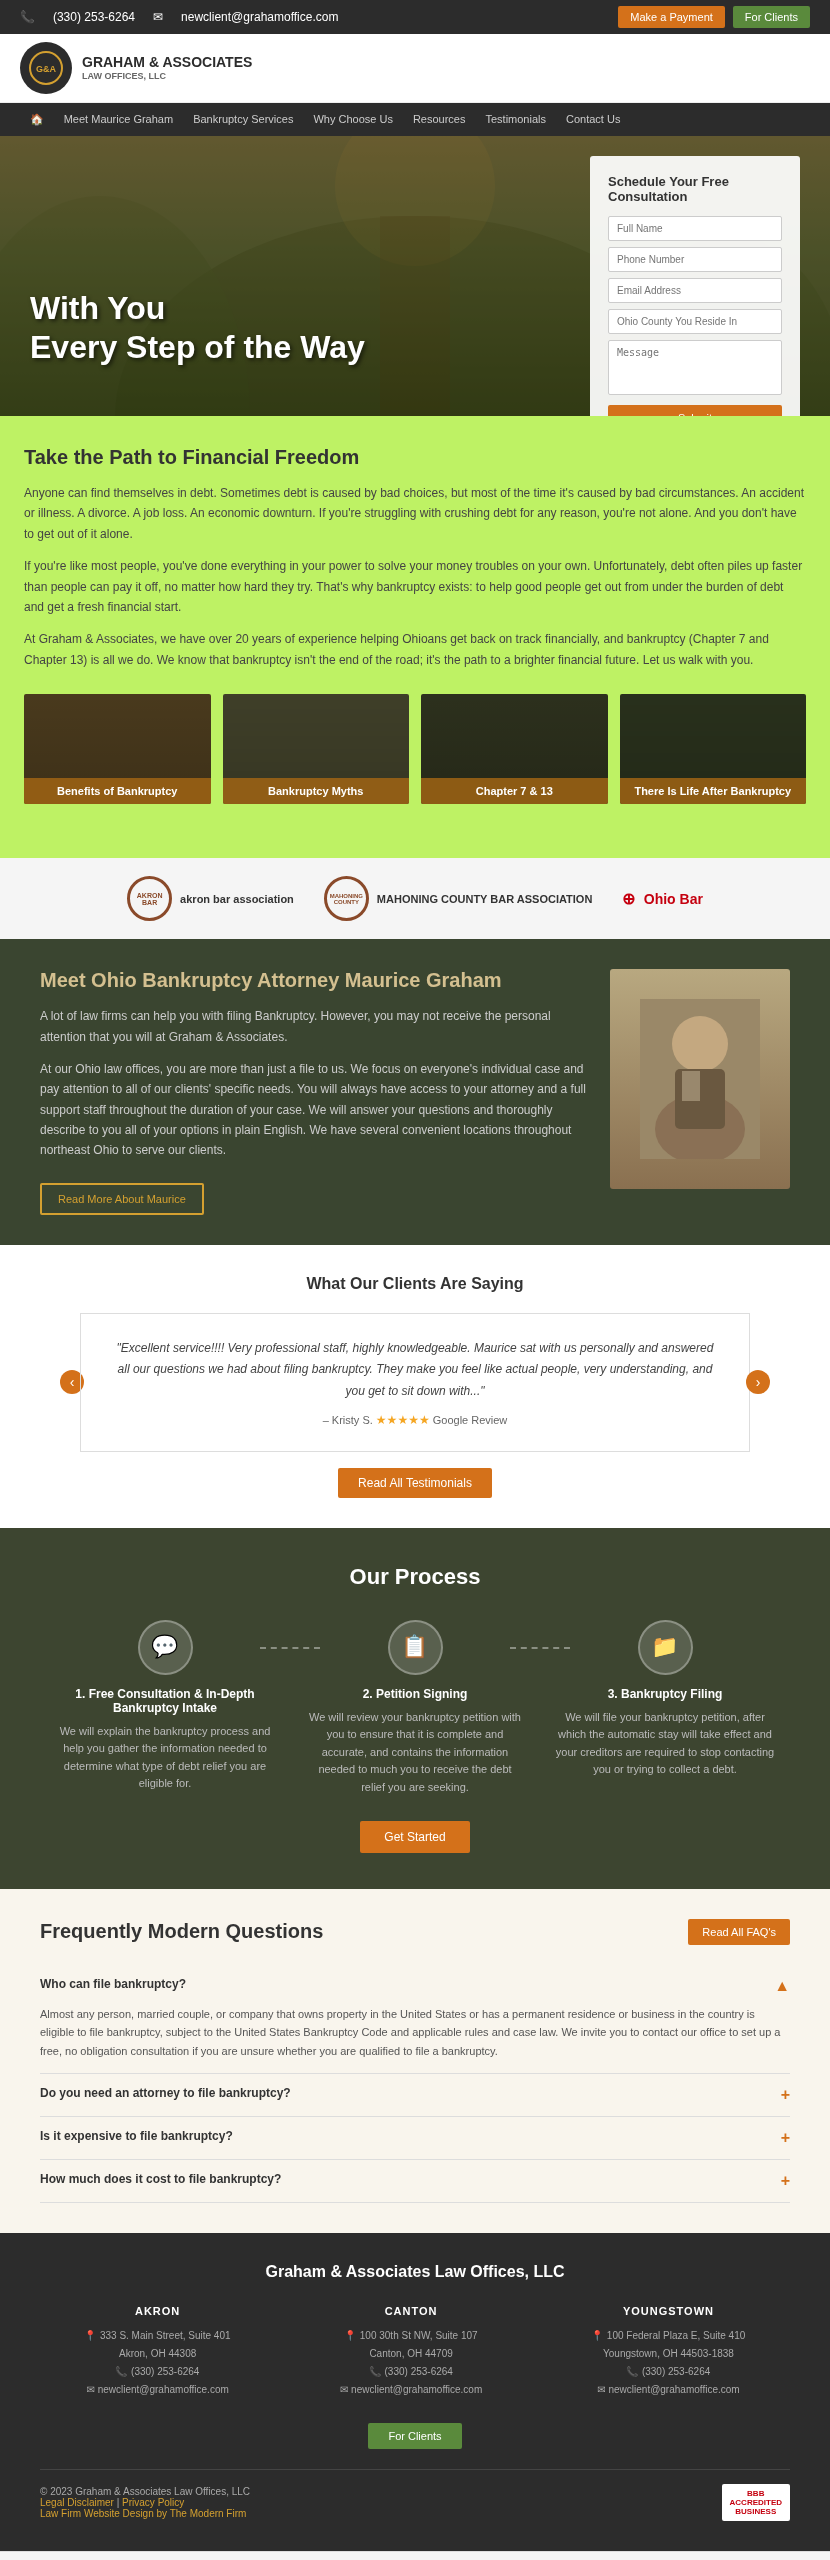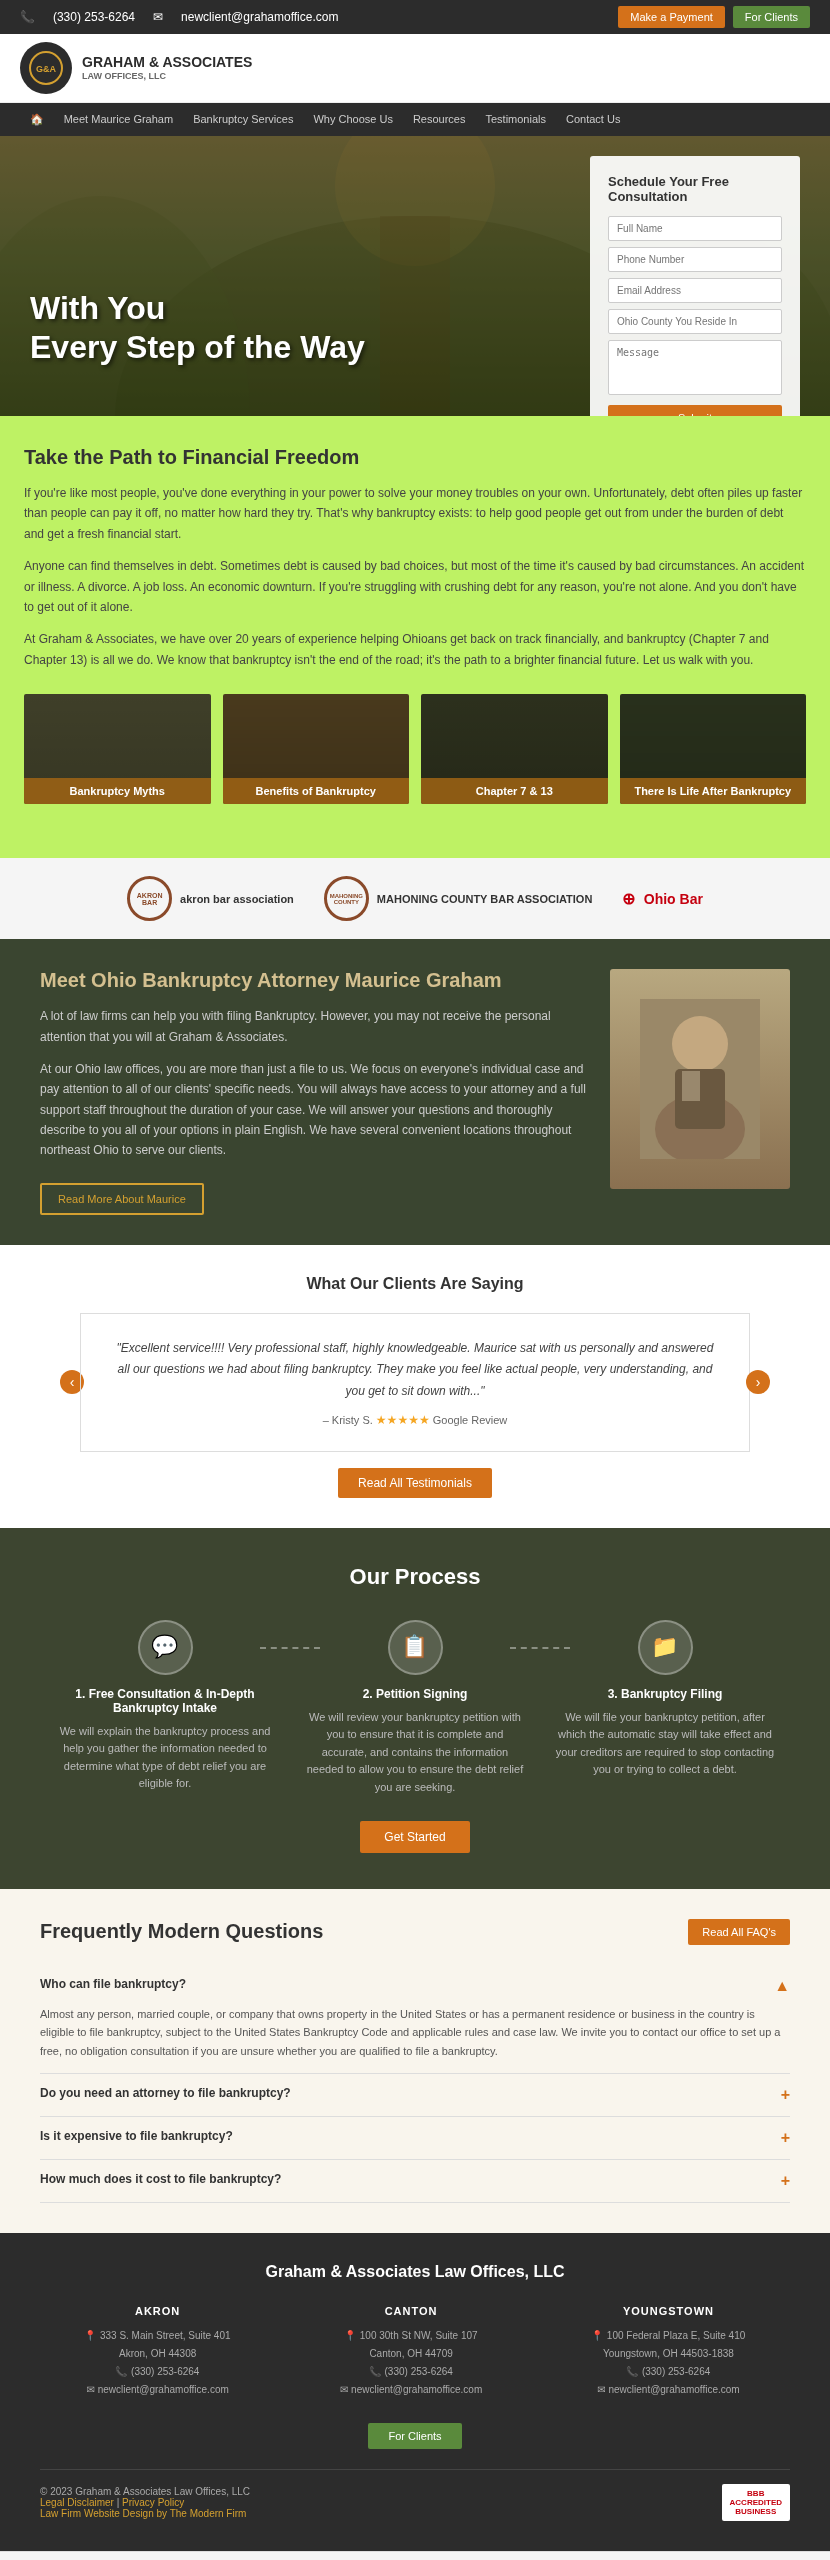--- a/index.html
+++ b/index.html
@@ -196,30 +196,30 @@
     <input type="text" placeholder="Phone Number" style="">
     <input type="text" placeholder="Email Address" style="">
     <input type="text" placeholder="Ohio County You Reside In" style="">
     <textarea placeholder="Message" style=""></textarea>
     <button class="submit-btn">Submit</button>
   </div>
 </div>
 
 <div class="main">
   <h2 class="section-title">Take the Path to Financial Freedom</h2>
+  <p class="content-text">Anyone can find themselves in debt. Sometimes debt is caused by bad choices, but most of the time it's caused by bad circumstances. An accident or illness. A divorce. A job loss. An economic downturn. If you're struggling with crushing debt for any reason, you're not alone. And you don't have to get out of it alone.</p>
   <p class="content-text">If you're like most people, you've done everything in your power to solve your money troubles on your own. Unfortunately, debt often piles up faster than people can pay it off, no matter how hard they try. That's why bankruptcy exists: to help good people get out from under the burden of debt and get a fresh financial start.</p>
-  <p class="content-text">Anyone can find themselves in debt. Sometimes debt is caused by bad choices, but most of the time it's caused by bad circumstances. An accident or illness. A divorce. A job loss. An economic downturn. If you're struggling with crushing debt for any reason, you're not alone. And you don't have to get out of it alone.</p>
   <p class="content-text">At Graham &amp; Associates, we have over 20 years of experience helping Ohioans get back on track financially, and bankruptcy (Chapter 7 and Chapter 13) is all we do. We know that bankruptcy isn't the end of the road; it's the path to a brighter financial future. Let us walk with you.</p>
 
   <div class="cards">
+    <div class="card card-1">
+      <div class="card-label">Benefits of Bankruptcy</div>
+    </div>
     <div class="card card-2">
       <div class="card-label">Bankruptcy Myths</div>
-    </div>
-    <div class="card card-1">
-      <div class="card-label">Benefits of Bankruptcy</div>
     </div>
     <div class="card card-3">
       <div class="card-label">Chapter 7 &amp; 13</div>
     </div>
     <div class="card card-4">
       <div class="card-label">There Is Life After Bankruptcy</div>
     </div>
   </div>
 </div>
 
@@ -281,21 +281,21 @@
     <div class="process-step">
       <div class="step-icon">💬</div>
       <div class="step-connector"></div>
       <div class="step-title">1. Free Consultation &amp; In-Depth Bankruptcy Intake</div>
       <div class="step-desc">We will explain the bankruptcy process and help you gather the information needed to determine what type of debt relief you are eligible for.</div>
     </div>
     <div class="process-step">
       <div class="step-icon">📋</div>
       <div class="step-connector"></div>
       <div class="step-title">2. Petition Signing</div>
-      <div class="step-desc">We will review your bankruptcy petition with you to ensure that it is complete and accurate, and contains the information needed to allow you to ensure the debt relief you are seeking.</div>
+      <div class="step-desc">We will review your bankruptcy petition with you to ensure that it is complete and accurate, and contains the information needed to much you to receive the debt relief you are seeking.</div>
     </div>
     <div class="process-step">
       <div class="step-icon">📁</div>
       <div class="step-title">3. Bankruptcy Filing</div>
       <div class="step-desc">We will file your bankruptcy petition, after which the automatic stay will take effect and your creditors are required to stop contacting you or trying to collect a debt.</div>
     </div>
   </div>
   <button class="btn-get-started">Get Started</button>
 </div>
 

